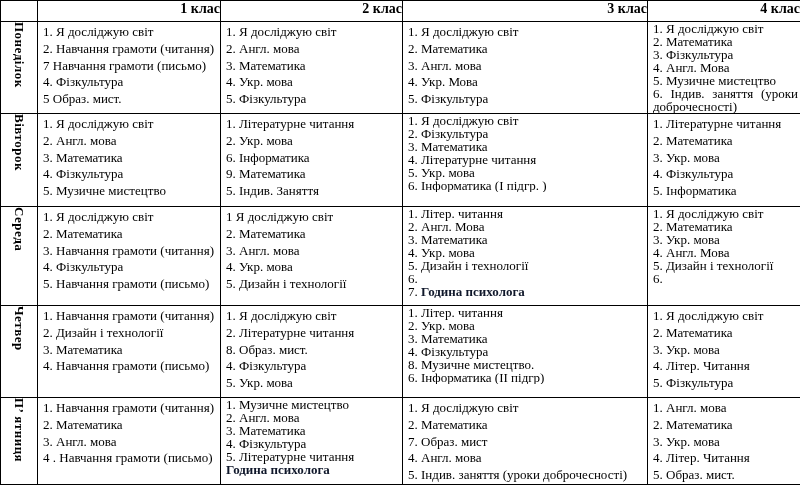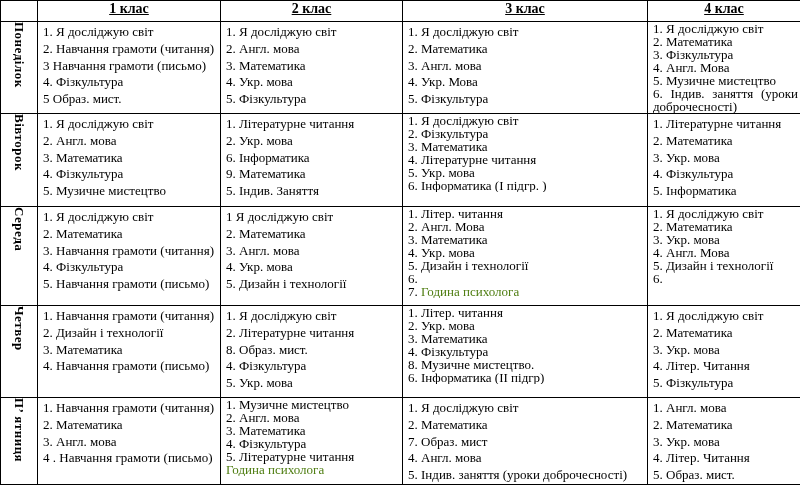--- a/index.html
+++ b/index.html
@@ -24,23 +24,22 @@
   table.timetable td {
     border: 1px solid #000000;
     padding: 0;
     vertical-align: top;
     overflow: hidden;
   }
   thead th {
     height: 20px;
     font-size: 14px;
     font-weight: bold;
-    text-align: center;
+    text-align: right;
     vertical-align: middle;
-    text-decoration: underline;
   }
   tbody tr:nth-child(1) { height: 90px; }
   tbody tr:nth-child(2) { height: 93px; }
   tbody tr:nth-child(3) { height: 99px; }
   tbody tr:nth-child(4) { height: 92px; }
   tbody tr:nth-child(5) { height: 86px; }
   td.day-cell {
     text-align: center;
     vertical-align: middle;
   }
@@ -66,22 +65,22 @@
     line-height: 13px;
   }
   .line {
     white-space: nowrap;
   }
   td.col3 .line {
     white-space: normal;
     text-align: justify;
   }
   .red {
-    color: #4d7c0f;
-    font-weight: normal;
+    color: #0f172a;
+    font-weight: bold;
   }
 </style>
 </head>
 <body>
 
 <div class="page">
   <table class="timetable">
     <colgroup>
       <col style="width:37px">
       <col style="width:183px">
@@ -98,21 +97,21 @@
         <th>4 клас</th>
       </tr>
     </thead>
     <tbody>
         <tr>
           <td class="day-cell"><span class="day-label">Понеділок</span></td>
           <td class="col0">
             <div class="cell">
               <div class="line"><span>1. Я досліджую світ</span></div>
               <div class="line"><span>2. Навчання грамоти (читання)</span></div>
-              <div class="line"><span>3 Навчання грамоти (письмо)</span></div>
+              <div class="line"><span>7 Навчання грамоти (письмо)</span></div>
               <div class="line"><span>4. Фізкультура</span></div>
               <div class="line"><span>5 Образ. мист.</span></div>
             </div>
           </td>
           <td class="col1">
             <div class="cell">
               <div class="line"><span>1. Я досліджую світ</span></div>
               <div class="line"><span>2. Англ. мова</span></div>
               <div class="line"><span>3. Математика</span></div>
               <div class="line"><span>4. Укр. мова</span></div>

